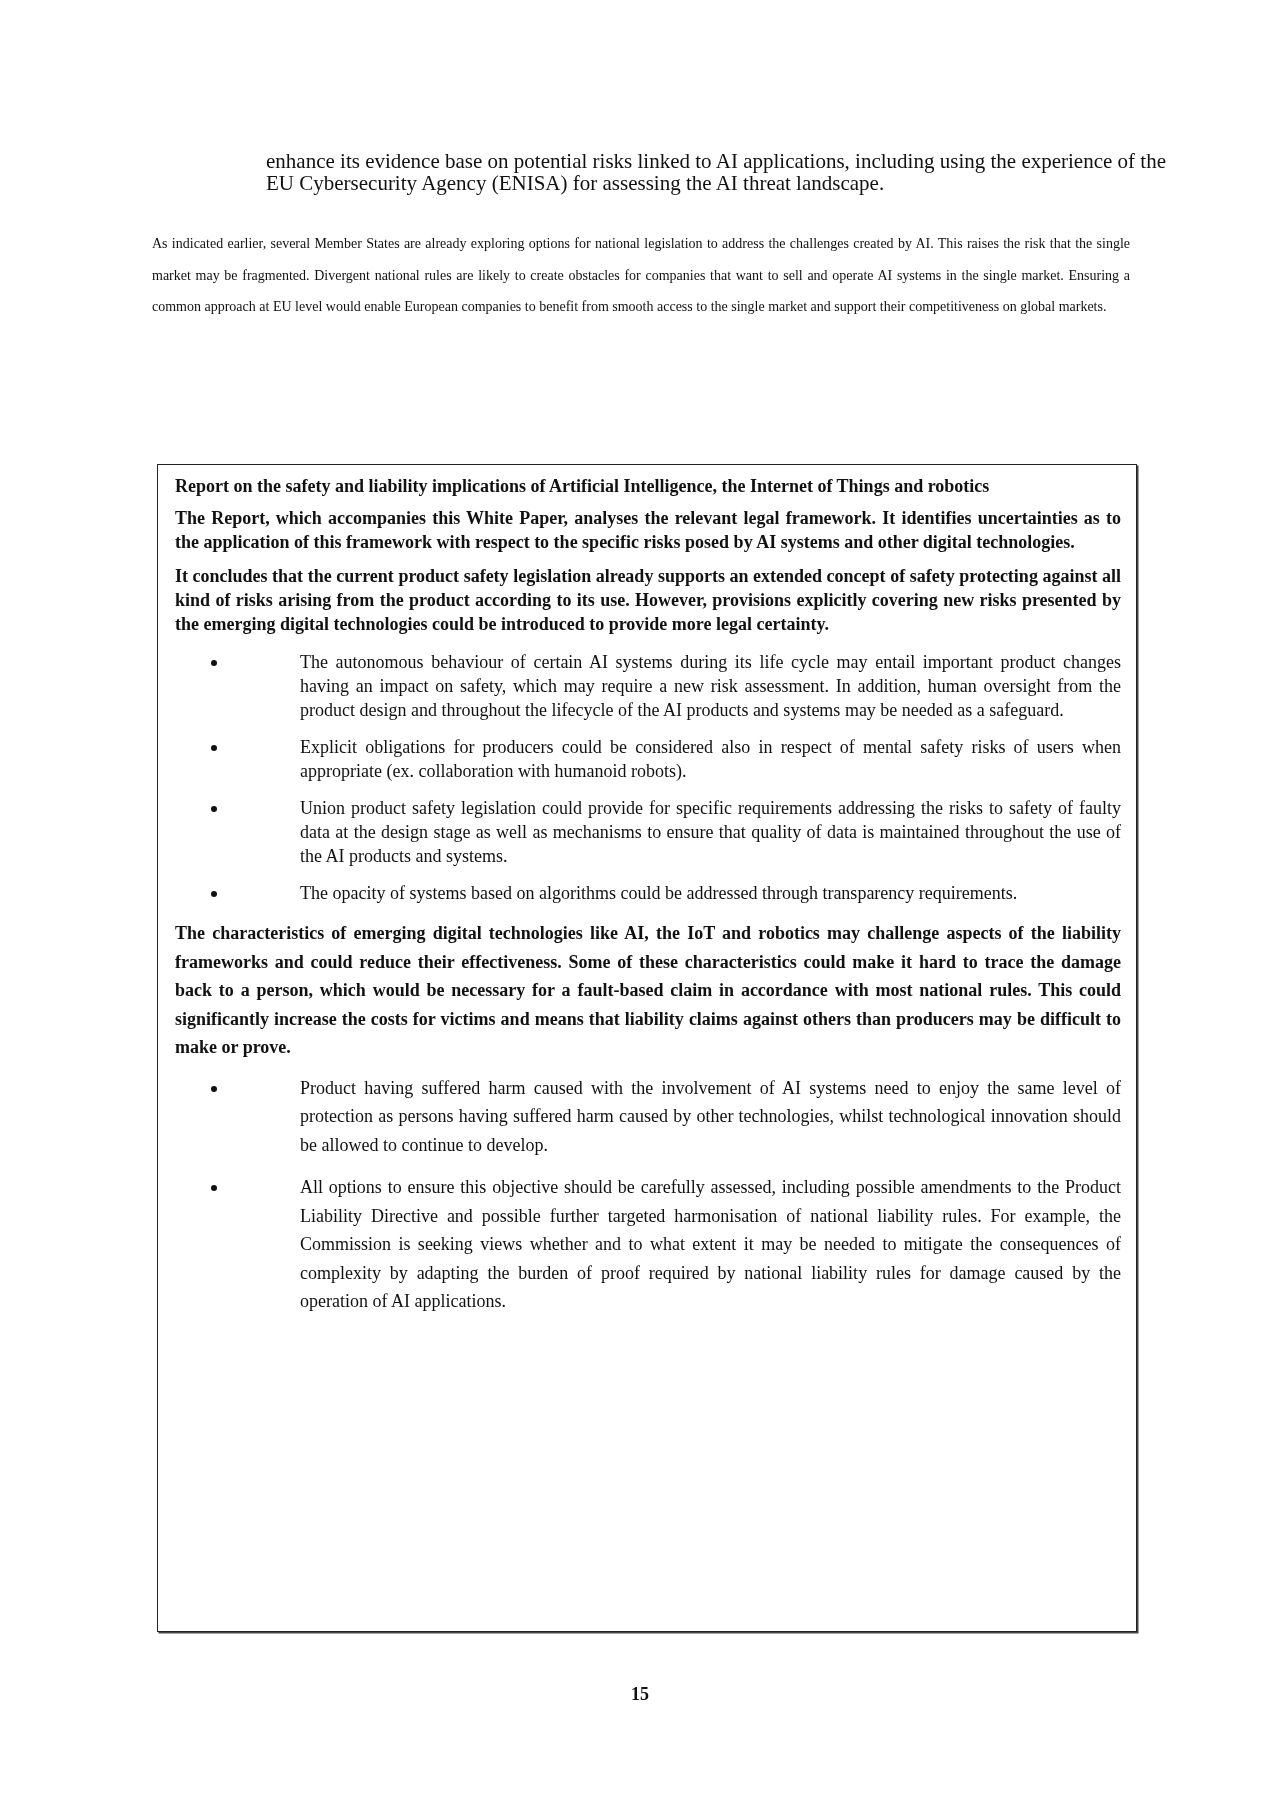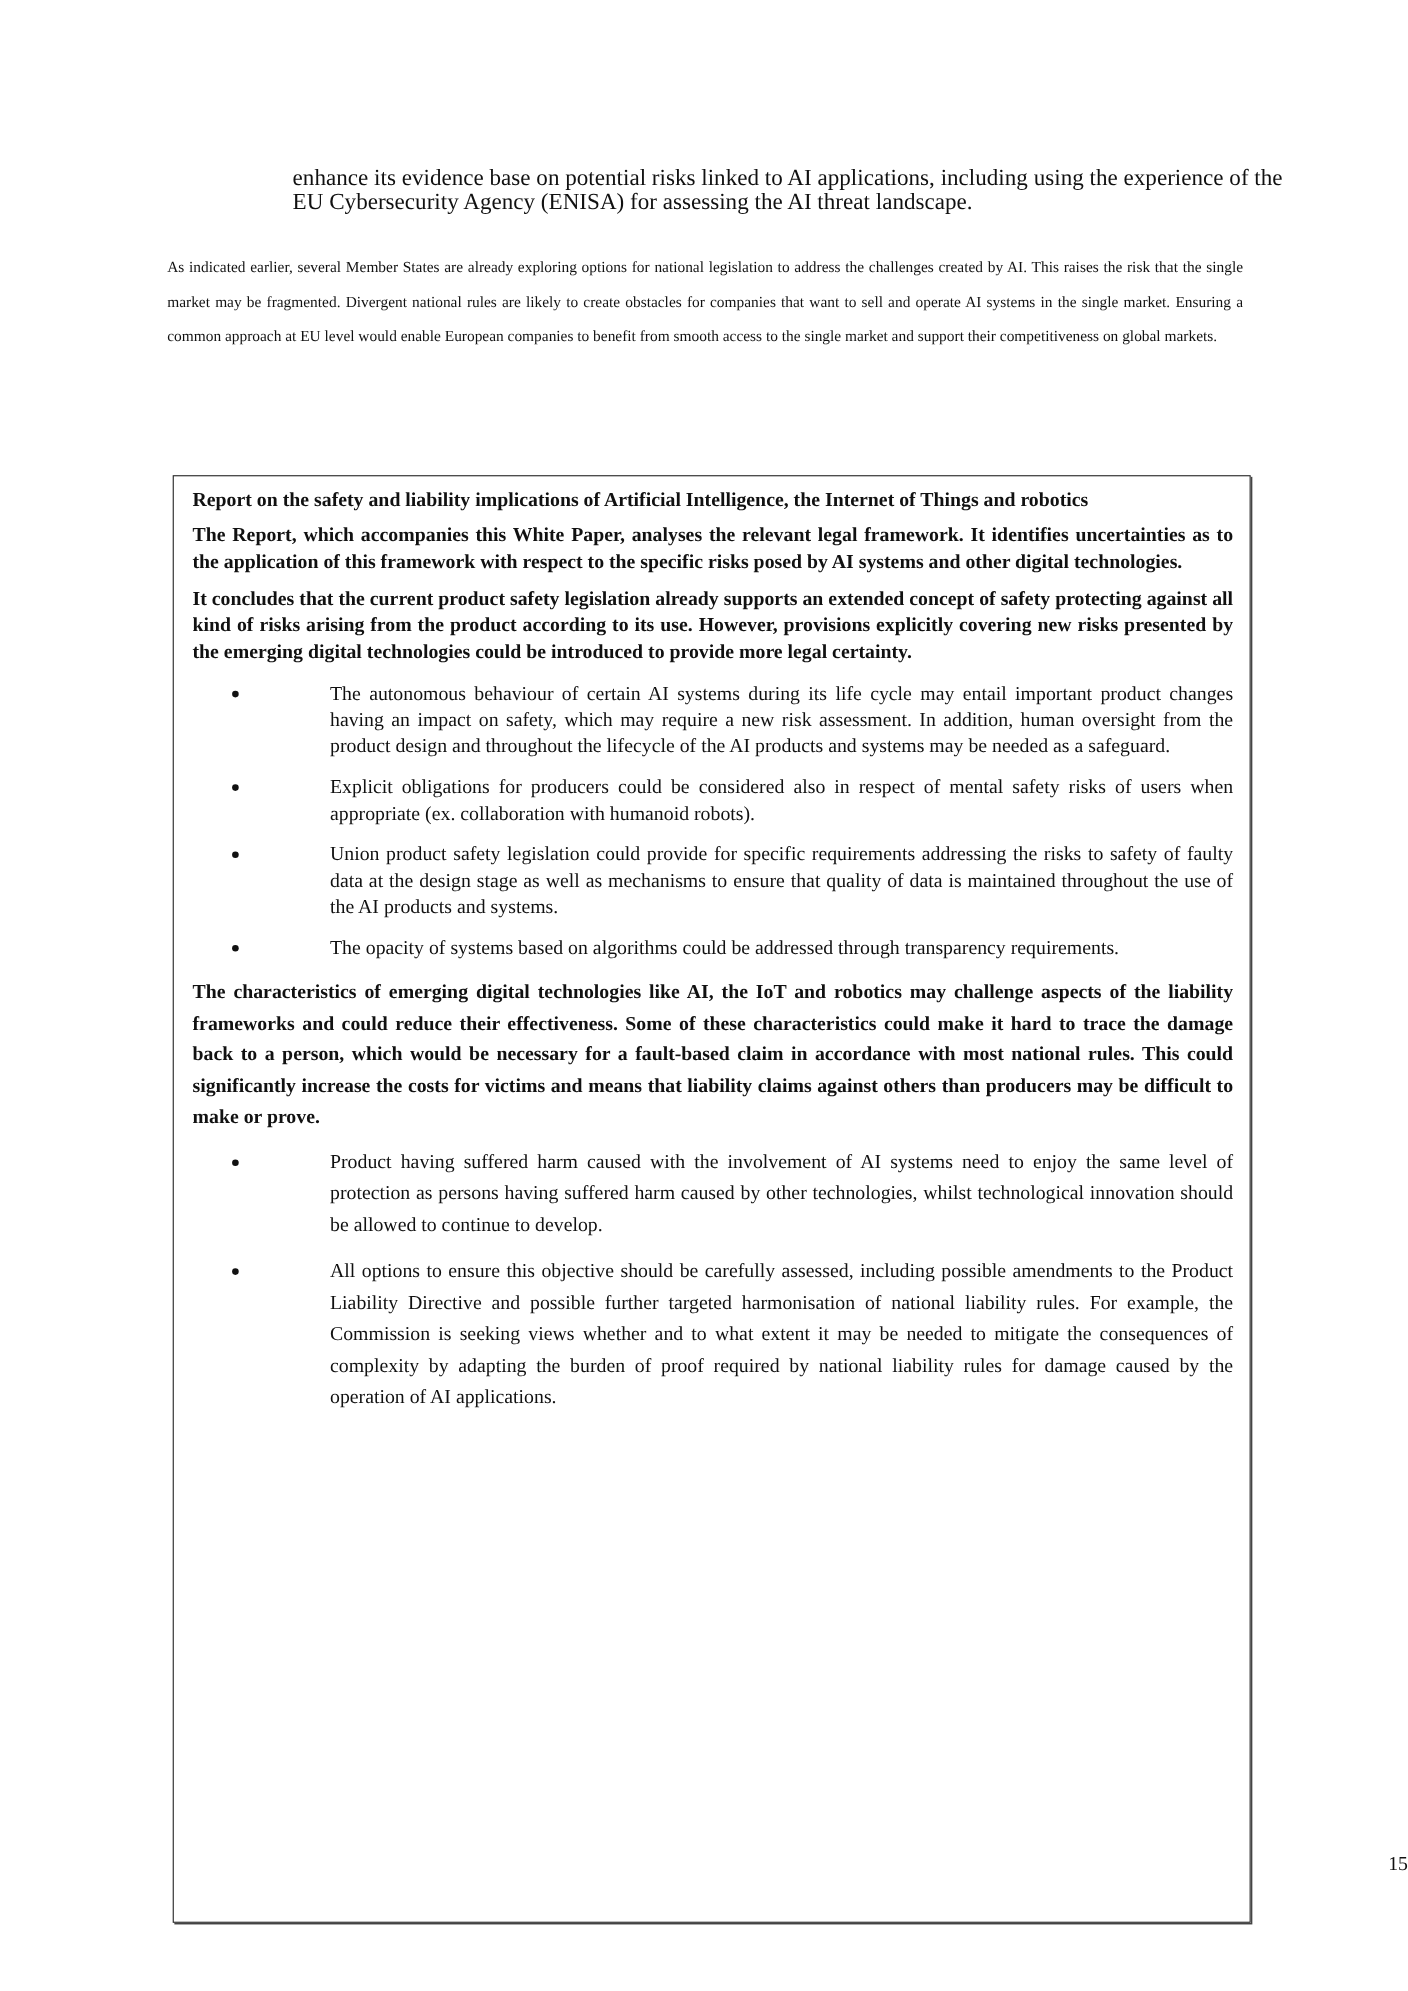--- a/index.html
+++ b/index.html
@@ -11,21 +11,21 @@
   .p { position: absolute; text-align: justify; margin: 0; }
   .top-frag {
     left: 230px; top: 150px; width: 900px;
     font-size: 21px; line-height: 22px; margin-left: 36px;
   }
   .main-para {
     left: 152px; top: 228px; width: 978px;
     font-size: 14px; line-height: 31.5px;
   }
   .box {
-    position: absolute; left: 157px; top: 432px; width: 980px; height: 1316px;
+    position: absolute; left: 157px; top: 464px; width: 980px; height: 1168px;
     border: 1.5px solid #222; box-sizing: border-box;
     box-shadow: 1.5px 1.5px 0 #444;
   }
   .box-inner { position: absolute; left: 17px; top: 9px; width: 946px; }
   .box-title {
     font-weight: bold; font-size: 18px; line-height: 24px; text-align: justify; margin: 0 0 8px 0;
   }
   .box-para { font-size: 18px; line-height: 24px; text-align: justify; margin: 0 0 10px 0; font-weight: bold; }
   .box-para.loose { line-height: 28.5px; margin-top: 14px; margin-bottom: 12px; }
   ul.bullets { list-style: none; margin: 0; padding: 0; }
@@ -33,21 +33,21 @@
   ul.bullets li .dot {
     position: absolute; left: 36px; top: 10px; width: 6px; height: 6px;
     border-radius: 50%; background: #111;
   }
   ul.bullets li .txt { display: block; font-size: 18px; line-height: 24px; text-align: justify; margin-left: 48px; }
   ul.bullets.loose li .txt { line-height: 28.5px; }
   ul.bullets.loose li .dot { top: 12px; }
   ul.bullets.loose li { margin-bottom: 14px; }
   .page-number {
     position: absolute; left: 0; width: 1280px; top: 1684px;
-    text-align: right; font-size: 18px;
+    text-align: center; font-size: 18px; font-weight: bold;
   }
 </style>
 </head>
 <body>
 
 <div class="page">
 
   <p class="p top-frag">enhance its evidence base on potential risks linked to AI applications, including using the experience of the EU Cybersecurity Agency (ENISA) for assessing the AI threat landscape.</p>
 
   <p class="p main-para">As indicated earlier, several Member States are already exploring options for national legislation to address the challenges created by AI. This raises the risk that the single market may be fragmented. Divergent national rules are likely to create obstacles for companies that want to sell and operate AI systems in the single market. Ensuring a common approach at EU level would enable European companies to benefit from smooth access to the single market and support their competitiveness on global markets.</p>

